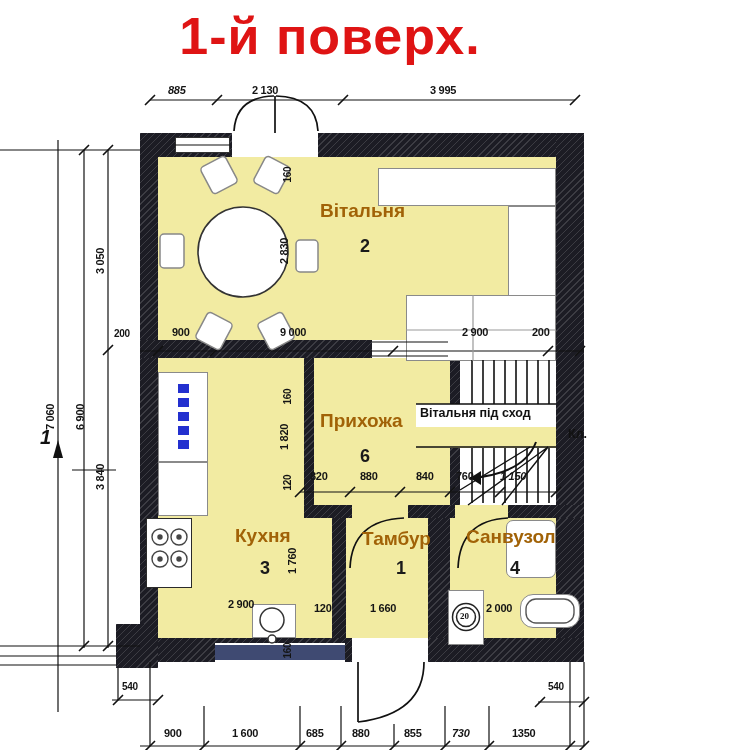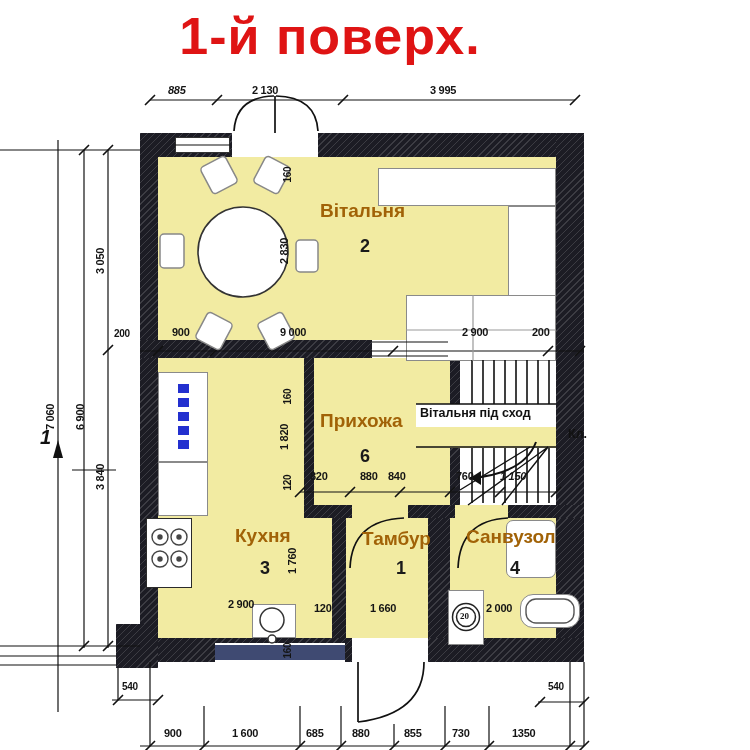--- a/index.html
+++ b/index.html
@@ -178,30 +178,30 @@
   <span class="dim" style="left:430px;top:84px;">3 995</span>
 
   <span class="dim sm" style="left:114px;top:328px;">200</span>
   <span class="dim" style="left:172px;top:326px;">900</span>
   <span class="dim" style="left:280px;top:326px;">9 000</span>
   <span class="dim" style="left:462px;top:326px;">2 900</span>
   <span class="dim" style="left:532px;top:326px;">200</span>
 
   <span class="dim" style="left:310px;top:470px;">820</span>
   <span class="dim" style="left:360px;top:470px;">880</span>
-  <span class="dim" style="left:388px;top:470px;">840</span>
+  <span class="dim" style="left:416px;top:470px;">840</span>
   <span class="dim" style="left:456px;top:470px;">760</span>
   <span class="dim" style="left:500px;top:470px;font-style:italic;">1 150</span>
 
   <span class="dim" style="left:164px;top:727px;">900</span>
   <span class="dim" style="left:232px;top:727px;">1 600</span>
   <span class="dim" style="left:306px;top:727px;">685</span>
   <span class="dim" style="left:352px;top:727px;">880</span>
   <span class="dim" style="left:404px;top:727px;">855</span>
-  <span class="dim" style="left:452px;top:727px;">730</span>
+  <span class="dim" style="left:452px;top:727px;font-style:italic;">730</span>
   <span class="dim" style="left:512px;top:727px;">1350</span>
 
   <span class="dim v" style="left:22px;top:411px;">7 060</span>
   <span class="dim v" style="left:52px;top:411px;">6 900</span>
   <span class="dim v" style="left:72px;top:255px;">3 050</span>
   <span class="dim v" style="left:72px;top:471px;">3 840</span>
   <span class="dim v sm" style="left:259px;top:169px;">160</span>
   <span class="dim v" style="left:256px;top:245px;">2 830</span>
   <span class="dim v sm" style="left:259px;top:391px;">160</span>
   <span class="dim v" style="left:256px;top:431px;">1 820</span>

